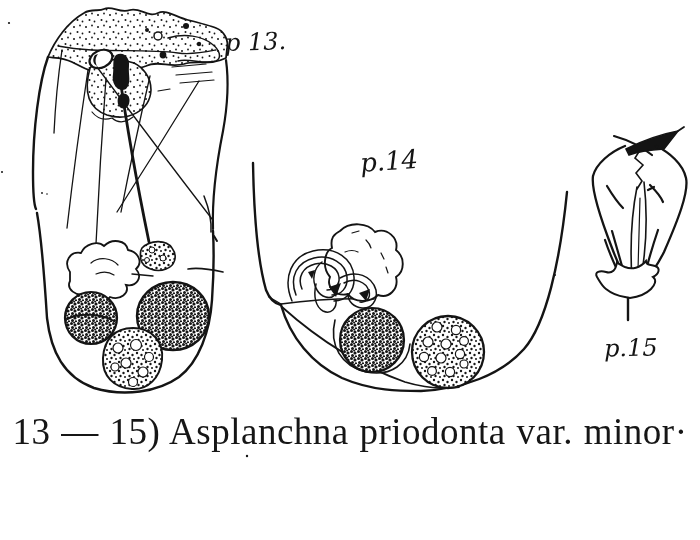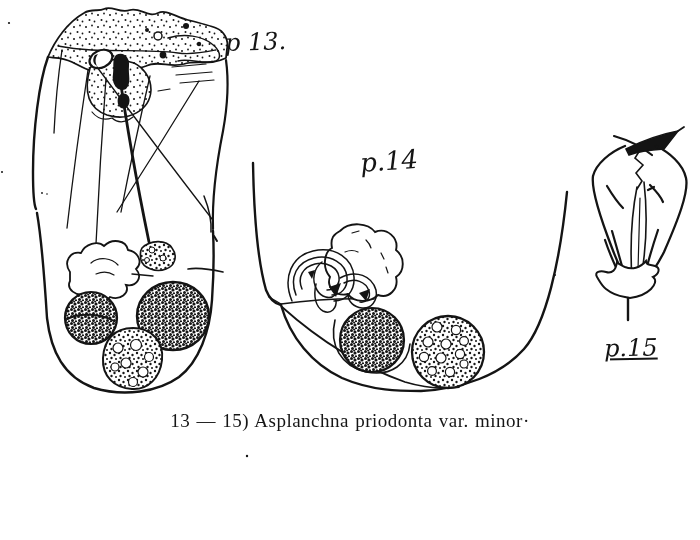--- a/index.html
+++ b/index.html
@@ -8,24 +8,24 @@
     overflow:hidden;font-family:"Liberation Serif",serif;
   }
   #plate{position:absolute;left:0;top:0;}
   .fig-label{
     position:absolute;color:#141414;
     font-family:"DejaVu Serif",serif;font-style:italic;
     white-space:nowrap;
   }
   #label-13{left:225px;top:28px;font-size:24px;transform:rotate(-2deg);}
   #label-14{left:360px;top:146px;font-size:26px;transform:rotate(-4deg);}
-  #label-15{left:604px;top:334px;font-size:24px;transform:rotate(-1deg);text-decoration:underline;}
+  #label-15{left:604px;top:334px;font-size:24px;transform:rotate(-1deg);}
   #caption{
     position:absolute;left:0;top:410px;width:700px;text-align:center;
-    font-family:"Liberation Serif",serif;font-size:19px;color:#161616;
+    font-family:"Liberation Serif",serif;font-size:37px;color:#161616;
     letter-spacing:0.5px;word-spacing:1px;
   }
 </style>
 </head>
 <body>
 
 <div id="stage">
 
   <svg id="plate" width="700" height="540" viewBox="0 0 700 540">
     <defs>

